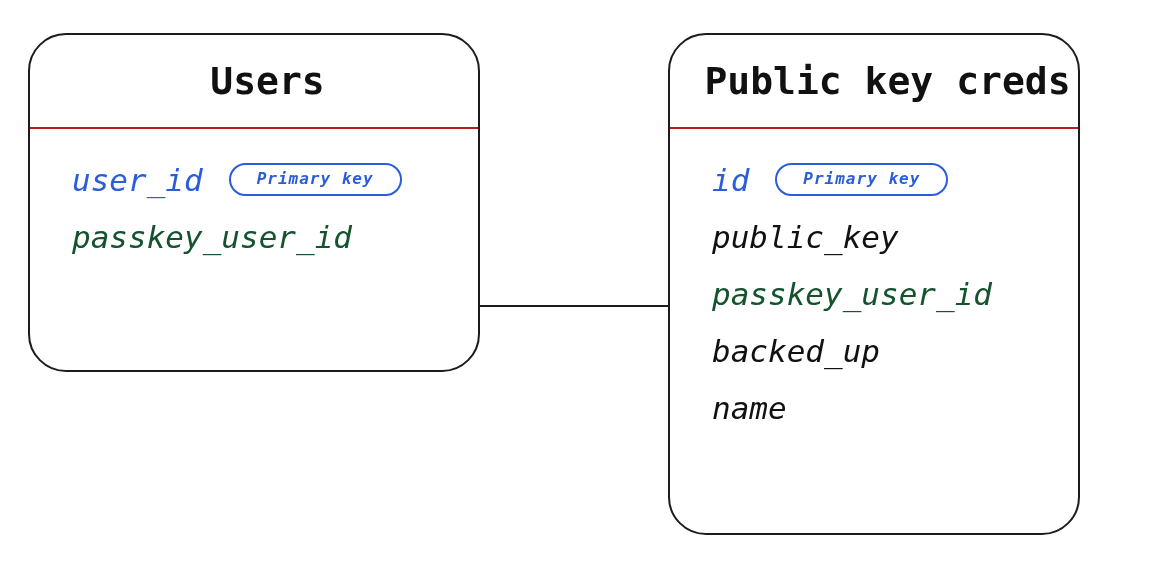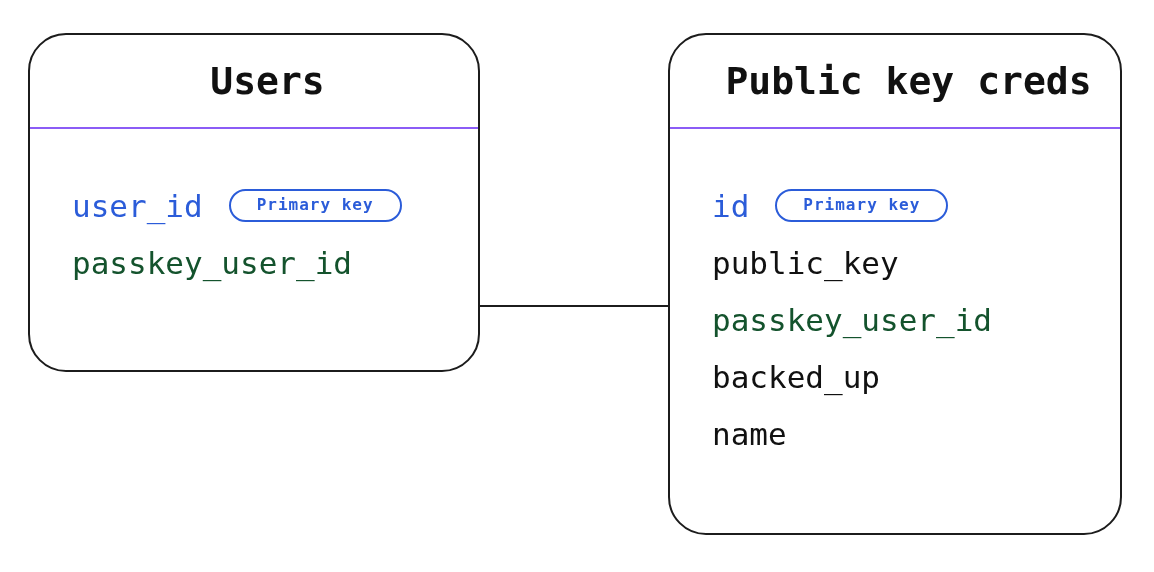--- a/index.html
+++ b/index.html
@@ -24,40 +24,41 @@
   }
   .table-node.users {
     left: 28px;
     top: 33px;
     width: 452px;
     height: 339px;
   }
   .table-node.pubkeycreds {
     left: 668px;
     top: 33px;
-    width: 454px;
+    width: 412px;
     height: 502px;
     text-align: right;
   }
   .table-header {
     height: 92px;
-    border-bottom: 2px solid #8b5cf6;
+    border-bottom: 2px solid #b91c1c;
     display: flex;
     align-items: center;
     justify-content: center;
     padding-left: 27px;
   }
   .table-title {
     font-size: 38px;
     font-weight: bold;
     color: #111111;
     letter-spacing: 0;
   }
   .table-body {
-    padding: 48px 0 0 42px;
+    padding: 22px 0 0 42px;
+    font-style: italic;
   }
   .row {
     height: 57px;
     display: flex;
     align-items: center;
   }
   .field {
     font-size: 31px;
     color: #111111;
     white-space: pre;

